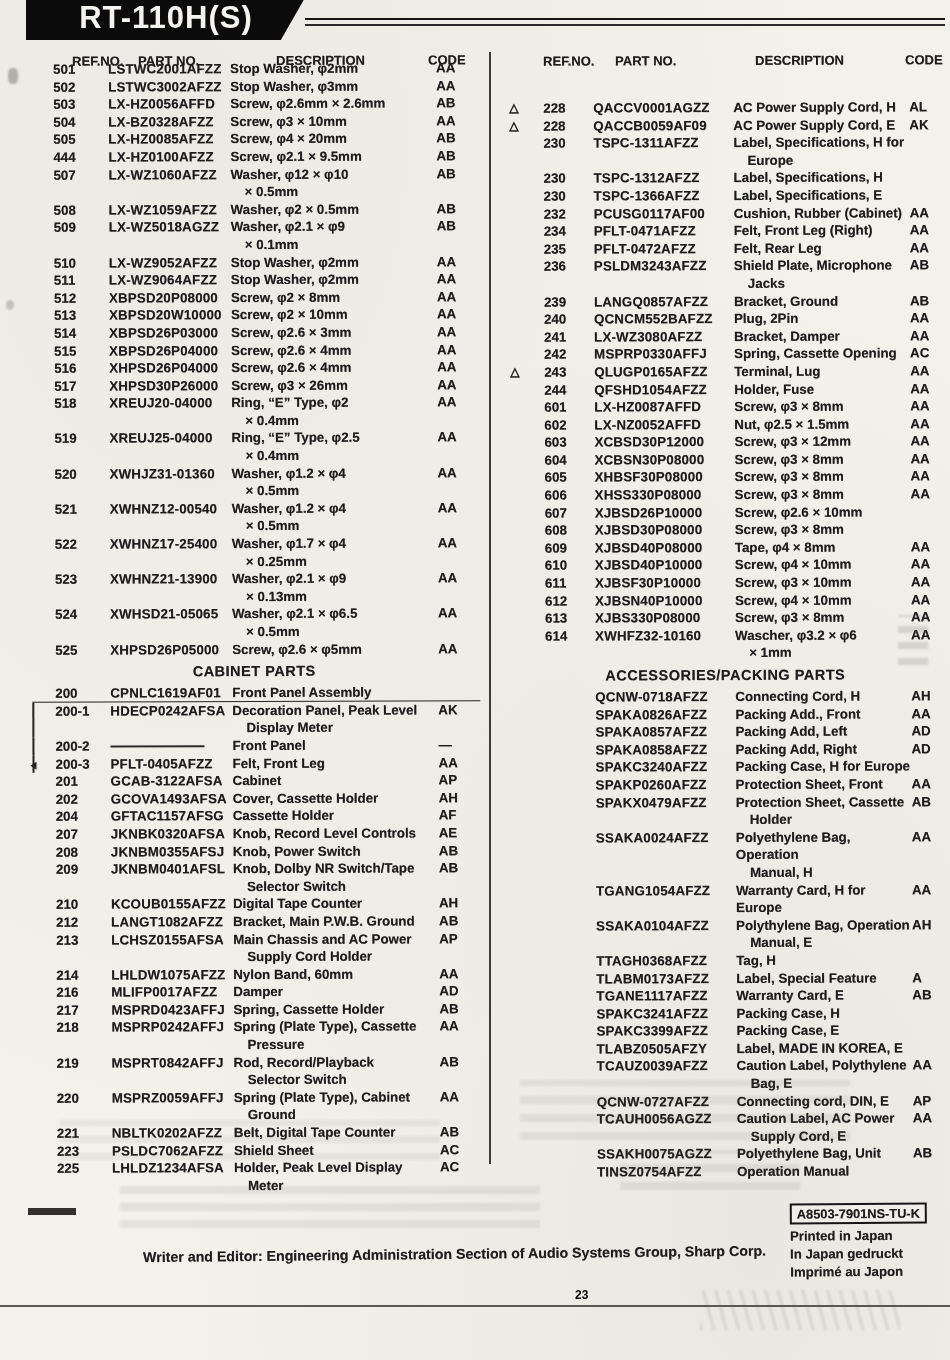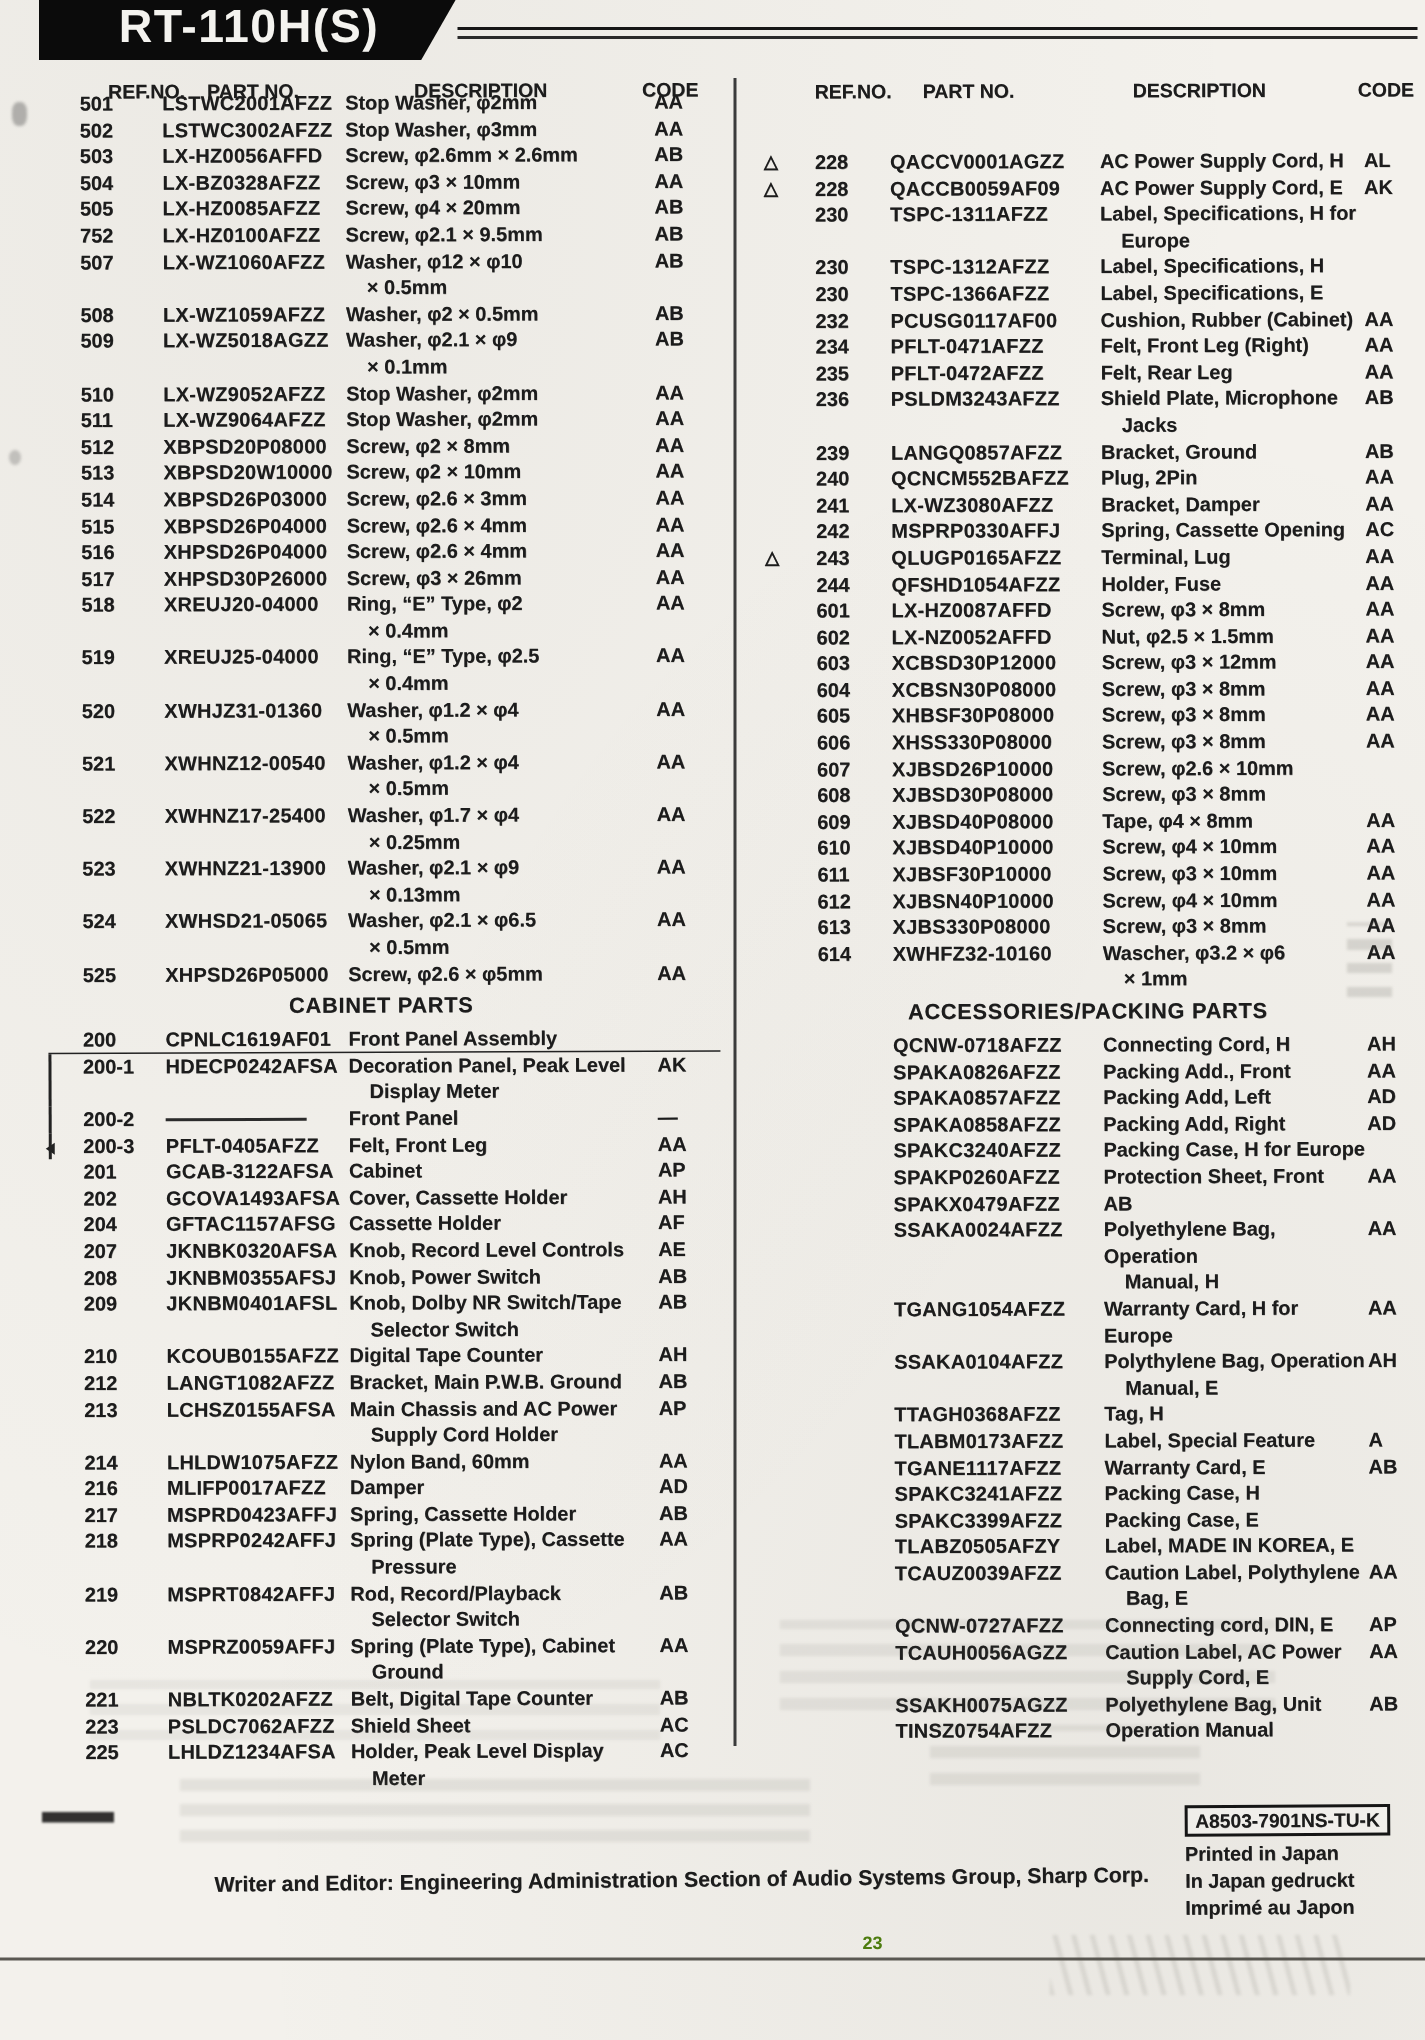--- a/index.html
+++ b/index.html
@@ -74,21 +74,21 @@
     display:inline-block;border:2px solid #151515;padding:1px 5px;
     font-size:12.8px;font-weight:bold;white-space:nowrap;background:rgba(255,255,255,0.25);text-align:right;
   }
   .imprint-lines{margin-top:3px;font-size:13.2px;font-weight:bold;line-height:18px;}
 
   .footer{
     position:absolute;left:143px;top:1245px;width:780px;
     font-size:14.2px;font-weight:bold;transform:rotate(-0.6deg);white-space:nowrap;
   }
   .page-number{
-    position:absolute;left:575px;top:1288px;font-size:12px;color:#4d7c0f;
+    position:absolute;left:575px;top:1288px;font-size:12px;color:#000000;
     filter:blur(0.4px);font-weight:bold;text-align:center;
   }
   .rule-bottom{position:absolute;left:0;top:1305px;width:950px;height:1.5px;background:#5a5852;}
 
   
   .smudge{position:absolute;pointer-events:none;filter:blur(1.2px);}
   .s1{left:8px;top:68px;width:10px;height:16px;background:rgba(60,60,60,0.35);border-radius:40%;}
   .s2{left:6px;top:300px;width:8px;height:10px;background:rgba(60,60,60,0.25);border-radius:50%;}
   .s3{left:28px;top:1208px;width:48px;height:7px;background:rgba(15,15,15,0.85);filter:blur(0.6px);}
   .s4{left:620px;top:1150px;width:180px;height:40px;background:repeating-linear-gradient(0deg,rgba(90,88,80,0.10) 0 8px,transparent 8px 18px);}
@@ -151,21 +151,21 @@
         </div>
         <div class="row">
           <span class="ref"><span>505</span></span>
           <span class="part">LX-HZ0085AFZZ</span>
           <span class="desc">
             <div class="first">Screw, φ4 × 20mm</div>
           </span>
           <span class="code">AB</span>
         </div>
         <div class="row">
-          <span class="ref"><span>752</span></span>
+          <span class="ref"><span>444</span></span>
           <span class="part">LX-HZ0100AFZZ</span>
           <span class="desc">
             <div class="first">Screw, φ2.1 × 9.5mm</div>
           </span>
           <span class="code">AB</span>
         </div>
         <div class="row">
           <span class="ref"><span>507</span></span>
           <span class="part">LX-WZ1060AFZZ</span>
           <span class="desc">
@@ -803,20 +803,24 @@
           <span class="ref"><span></span></span>
           <span class="part">SPAKP0260AFZZ</span>
           <span class="desc">
             <div class="first">Protection Sheet, Front</div>
           </span>
           <span class="code">AA</span>
         </div>
         <div class="row">
           <span class="ref"><span></span></span>
           <span class="part">SPAKX0479AFZZ</span>
+          <span class="desc">
+            <div class="first">Protection Sheet, Cassette</div>
+            <div class="cont">Holder</div>
+          </span>
           <span class="code">AB</span>
         </div>
         <div class="row">
           <span class="ref"><span></span></span>
           <span class="part">SSAKA0024AFZZ</span>
           <span class="desc">
             <div class="first">Polyethylene Bag, Operation</div>
             <div class="cont">Manual, H</div>
           </span>
           <span class="code">AA</span>

